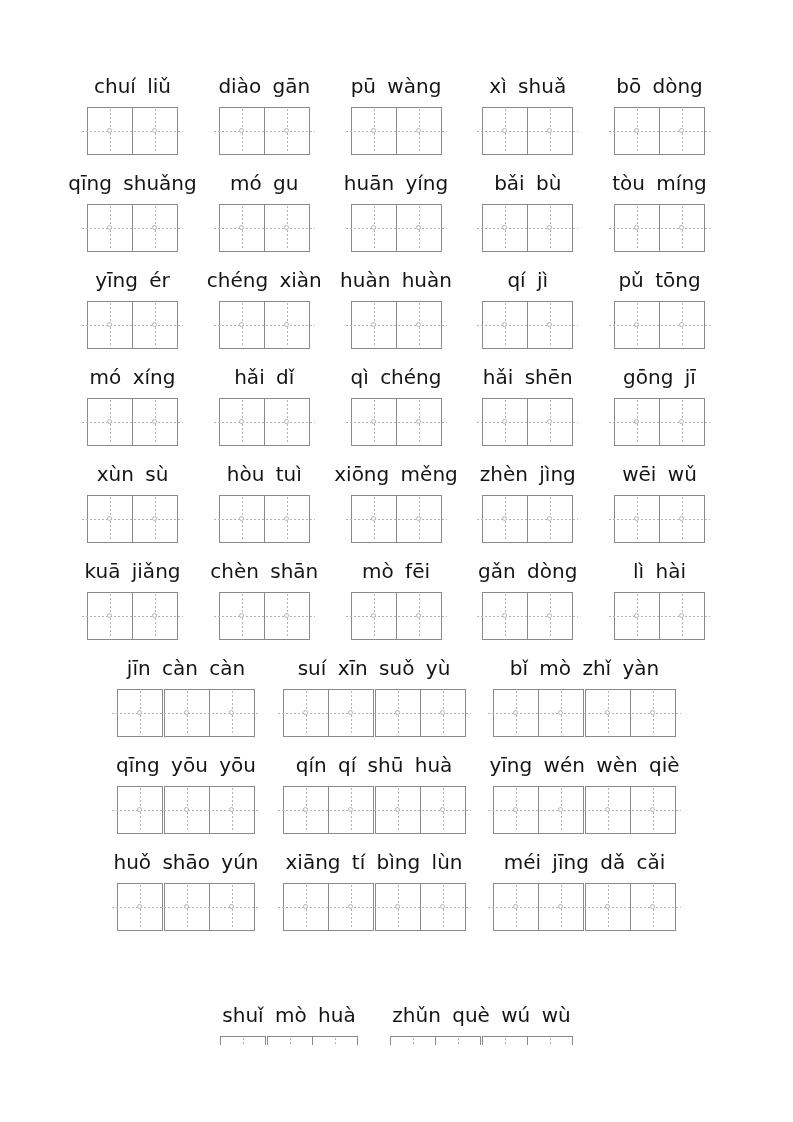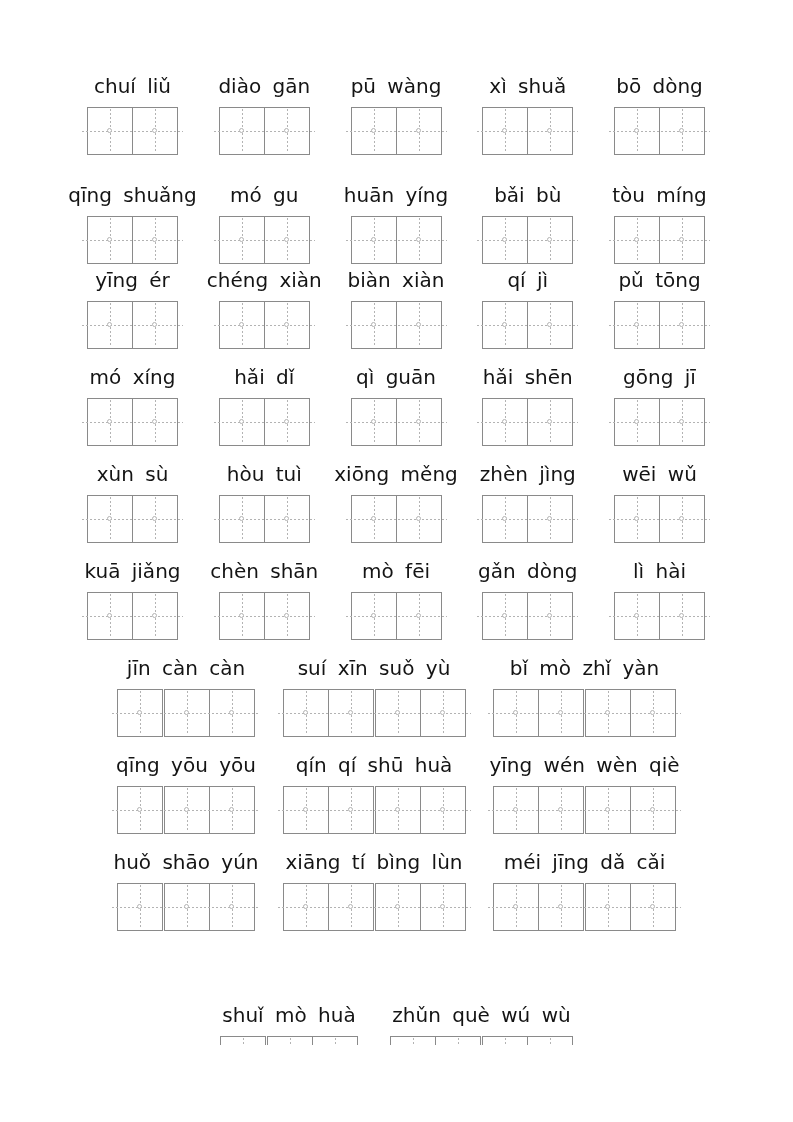--- a/index.html
+++ b/index.html
@@ -115,21 +115,21 @@
           </div>
         </div>
         <div class="group">
           <div class="label">bō dòng</div>
           <div class="block">
             <div class="cell"></div>
             <div class="cell"></div>
           </div>
         </div>
       </div>
-      <div class="row pair" style="top: 216px;">
+      <div class="row pair" style="top: 204px;">
         <div class="group">
           <div class="label">qīng shuǎng</div>
           <div class="block">
             <div class="cell"></div>
             <div class="cell"></div>
           </div>
         </div>
         <div class="group">
           <div class="label">mó gu</div>
           <div class="block">
@@ -168,21 +168,21 @@
           </div>
         </div>
         <div class="group">
           <div class="label">chéng xiàn</div>
           <div class="block">
             <div class="cell"></div>
             <div class="cell"></div>
           </div>
         </div>
         <div class="group">
-          <div class="label">biàn xiàn</div>
+          <div class="label">huàn huàn</div>
           <div class="block">
             <div class="cell"></div>
             <div class="cell"></div>
           </div>
         </div>
         <div class="group">
           <div class="label">qí jì</div>
           <div class="block">
             <div class="cell"></div>
             <div class="cell"></div>
@@ -205,21 +205,21 @@
           </div>
         </div>
         <div class="group">
           <div class="label">hǎi dǐ</div>
           <div class="block">
             <div class="cell"></div>
             <div class="cell"></div>
           </div>
         </div>
         <div class="group">
-          <div class="label">qì guān</div>
+          <div class="label">qì chéng</div>
           <div class="block">
             <div class="cell"></div>
             <div class="cell"></div>
           </div>
         </div>
         <div class="group">
           <div class="label">hǎi shēn</div>
           <div class="block">
             <div class="cell"></div>
             <div class="cell"></div>

